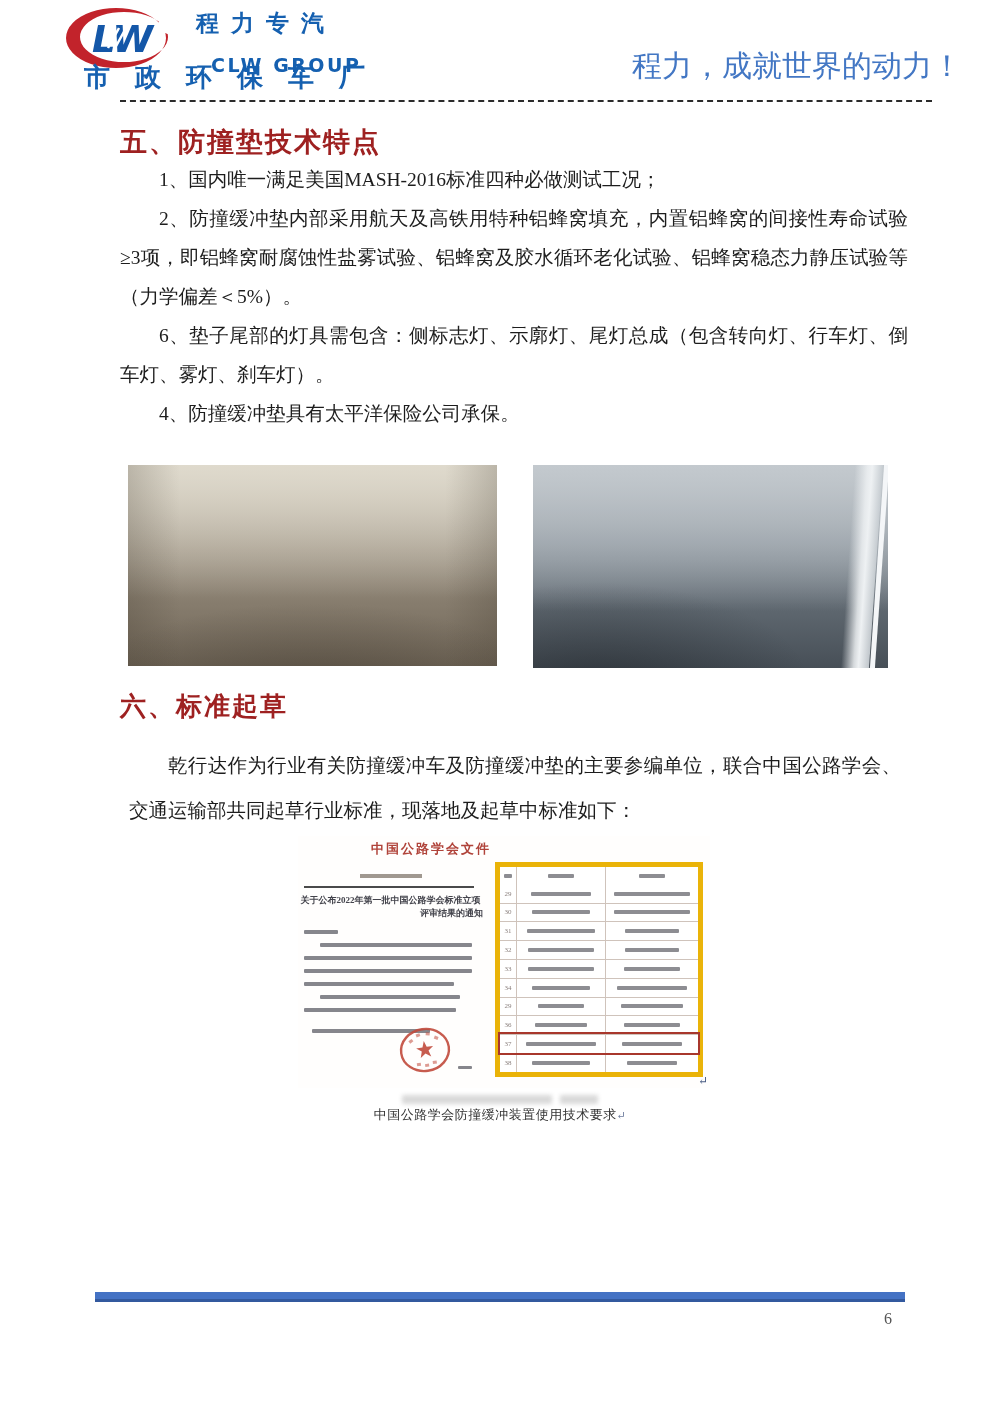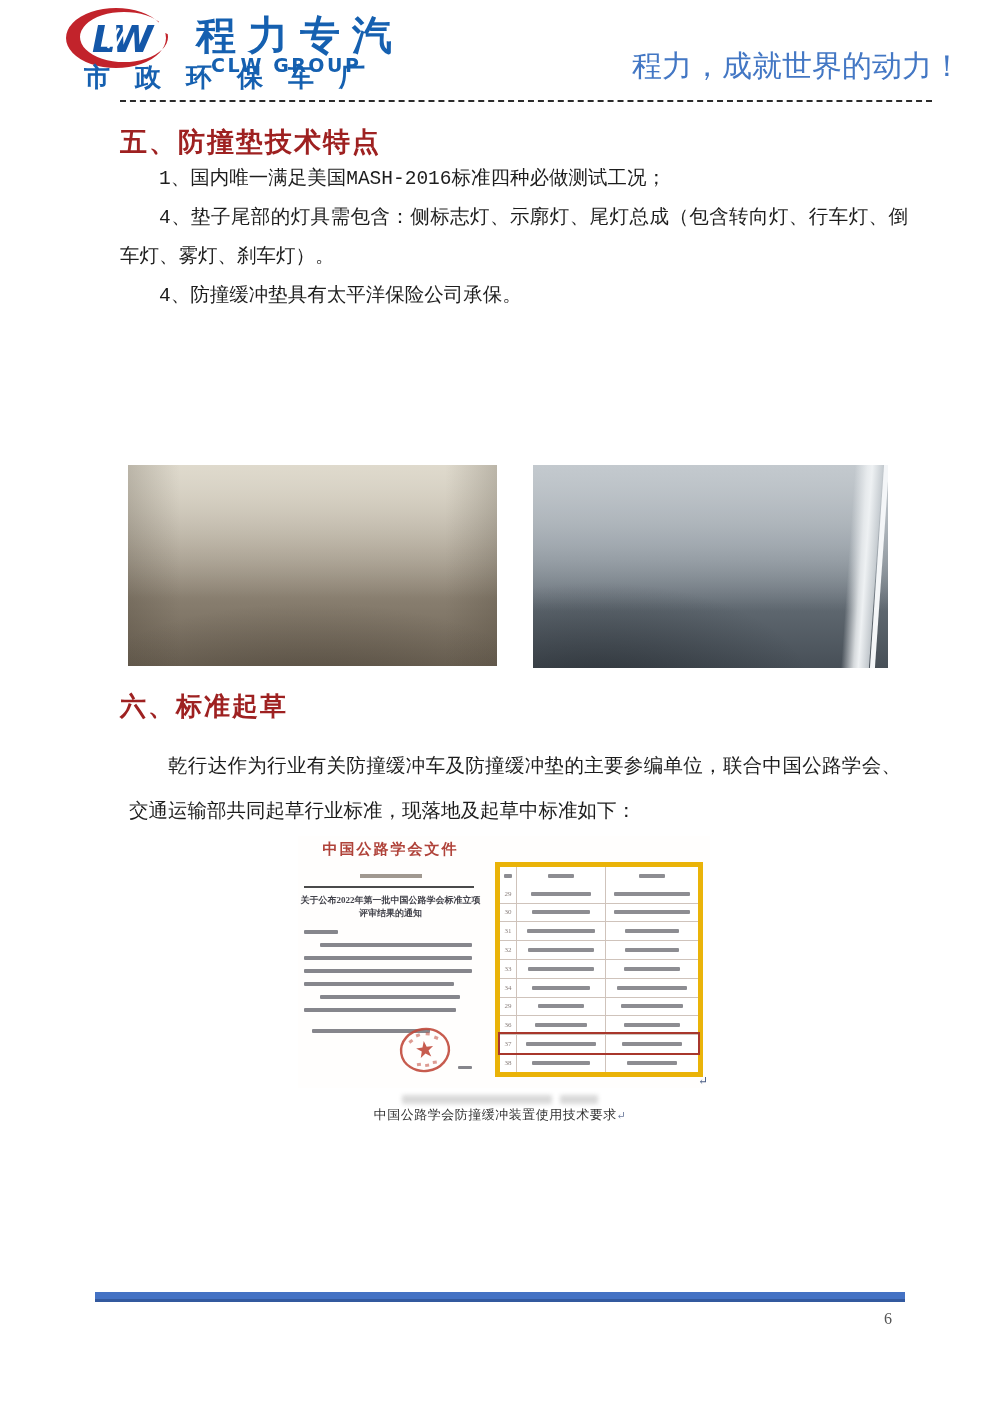--- a/index.html
+++ b/index.html
@@ -2,35 +2,35 @@
 <html><head>
 <meta charset="utf-8">
 <style>
   html,body{margin:0;padding:0;background:#fff;}
   .page{position:relative;width:1000px;height:1415px;background:#ffffff;overflow:hidden;
         font-family:"Liberation Serif","DejaVu Serif",serif;color:#1d1d1d;}
 
   
   .logo-svg{position:absolute;left:64px;top:6px;}
   .brand-cn{position:absolute;left:196px;top:8px;font-family:Liberation Sans, sans-serif;
-            font-weight:bold;font-size:40px;letter-spacing:12px;color:#1560b0;white-space:nowrap;}
+            font-weight:bold;font-size:23px;letter-spacing:12px;color:#1560b0;white-space:nowrap;}
   .brand-en{position:absolute;left:211px;top:54px;font-family:"DejaVu Sans","Liberation Sans",sans-serif;
             font-weight:bold;font-size:19px;letter-spacing:2.5px;color:#1560b0;white-space:nowrap;}
   .brand-sub{position:absolute;left:84px;top:60px;font-family:"DejaVu Sans","Liberation Sans",sans-serif;
             font-weight:bold;font-size:26px;letter-spacing:25px;color:#1560b0;white-space:nowrap;}
   .slogan{position:absolute;right:38px;top:46px;font-size:30px;color:#4377c4;white-space:nowrap;}
   .hr-dashed{position:absolute;left:120px;top:100px;width:812px;border-top:2px dashed #2b2b2b;}
 
   
   .sec-h{position:absolute;left:120px;font-family:"DejaVu Sans","Liberation Sans",sans-serif;
          font-weight:bold;color:#9e2121;letter-spacing:2px;white-space:nowrap;}
   .sec-h5{top:124px;font-size:27px;}
   .sec-h6{top:689px;font-size:26px;}
   .body5{position:absolute;left:120px;top:160px;width:788px;font-size:19.5px;line-height:39px;text-align:justify;}
-  .body5 p{margin:0;text-indent:2em;font-family:Liberation Mono, monospace;}
+  .body5 p{margin:0;text-indent:2em;}
   .body6{position:absolute;left:120px;top:734px;width:790px;font-size:19.5px;line-height:45px;text-align:justify;}
   .body6 p{margin:9px;text-indent:2em;}
 
   
   .photo{position:absolute;top:465px;overflow:hidden;}
   .photo-left{left:128px;width:369px;height:201px;
       background:linear-gradient(180deg,#c9c3b5 0%,#a89f90 38%,#877d6e 68%,#6f6557 100%);}
   .photo-right{left:533px;width:355px;height:203px;
       background:linear-gradient(180deg,#b3b9bd 0%,#89929a 40%,#5f6870 70%,#474f57 100%);}
   .ov{position:absolute;inset:0;pointer-events:none;}
@@ -39,29 +39,29 @@
              linear-gradient(90deg,rgba(60,52,40,.22),transparent 14%,transparent 86%,rgba(60,52,40,.22));}
   .ov-top-r{background:linear-gradient(180deg,rgba(196,202,207,0.95),rgba(176,183,189,0.5) 45%,rgba(80,88,96,0) 72%);}
   .ov-vig-r{background:radial-gradient(110% 95% at 18% 110%,rgba(16,20,24,0.42),rgba(16,20,24,0) 55%);}
   .edge-strip{position:absolute;right:12px;top:-12px;bottom:-12px;width:28px;transform:rotate(4deg);
       background:linear-gradient(90deg,rgba(238,241,243,0) 0%,rgba(238,241,243,0.85) 45%,#eef1f3 62%,rgba(198,204,209,0.95) 100%);}
   .edge-line{position:absolute;right:6px;top:-12px;bottom:-12px;width:5px;transform:rotate(4deg);background:#f4f6f8;}
 
   
   .docfig{position:absolute;left:298px;top:836px;width:412px;height:252px;background:#fffefd;}
   .letter{position:absolute;left:0;top:0;width:185px;height:252px;}
-  .doc-title{position:absolute;left:0;top:4px;width:100%;text-align:center;font-size:15px;font-weight:bold;
+  .doc-title{position:absolute;left:8px;top:4px;width:100%;text-align:right;font-size:13px;font-weight:bold;
              color:#b0433a;letter-spacing:2px;white-space:nowrap;}
   .bar{background:#8d8d92;height:4px;border-radius:1px;filter:blur(0.4px);}
   .doc-num{position:absolute;left:62px;top:38px;width:62px;height:4px;background:#a09890;filter:blur(0.5px);}
   .doc-rule{position:absolute;left:6px;top:50px;width:170px;height:2px;background:#4a4a4a;}
   .notice{position:absolute;width:100%;text-align:center;font-weight:bold;color:#44444c;font-size:9px;
           letter-spacing:0;white-space:nowrap;}
   .notice1{top:58px;}
-  .notice2{top:71px;}
+  .notice2{top:71px;text-align:right;}
   .lbar{position:absolute;height:3.5px;background:#86868c;filter:blur(0.45px);border-radius:1px;}
   .seal{position:absolute;left:100px;top:190px;transform:rotate(-8deg);}
   .st-table{position:absolute;left:197px;top:26px;width:198px;background:#fff;border:5px solid #eab308;}
   .st-row{display:grid;grid-template-columns:16px 89px 1fr;height:17.8px;position:relative;}
   .st-row + .st-row{border-top:1px solid #cfc3bb;}
   .st-c{display:flex;align-items:center;justify-content:center;overflow:hidden;}
   .st-c + .st-c{border-left:1px solid #cfc3bb;}
   .st-num{font-size:7px;color:#8a7f7c;filter:blur(0.3px);}
   .st-hl{outline:2px solid #a8372c;outline-offset:0;z-index:2;}
   .ret-mark{position:absolute;font-size:12px;color:#4a5d84;}
@@ -93,21 +93,22 @@
     <div class="brand-cn">程力专汽</div>
     <div class="brand-en">CLW GROUP</div>
     <div class="brand-sub">市政环保车厂</div>
     <div class="slogan">程力，成就世界的动力！</div>
     <div class="hr-dashed"></div>
   </div>
 
   <div class="sec-h sec-h5">五、防撞垫技术特点</div>
   <div class="body5">
     <p>1、国内唯一满足美国MASH-2016标准四种必做测试工况；</p>
-    <p>4、垫子尾部的灯具需包含：侧标志灯、示廓灯、尾灯总成（包含转向灯、行车灯、倒车灯、雾灯、刹车灯）。</p>
+    <p>2、防撞缓冲垫内部采用航天及高铁用特种铝蜂窝填充，内置铝蜂窝的间接性寿命试验≥3项，即铝蜂窝耐腐蚀性盐雾试验、铝蜂窝及胶水循环老化试验、铝蜂窝稳态力静压试验等（力学偏差＜5%）。</p>
+    <p>6、垫子尾部的灯具需包含：侧标志灯、示廓灯、尾灯总成（包含转向灯、行车灯、倒车灯、雾灯、刹车灯）。</p>
     <p>4、防撞缓冲垫具有太平洋保险公司承保。</p>
   </div>
 
   <div class="photo photo-left">
 
     <div class="ov ov-top-l"></div>
     <div class="ov ov-vig-l"></div>
   </div>
 
   <div class="photo photo-right">

